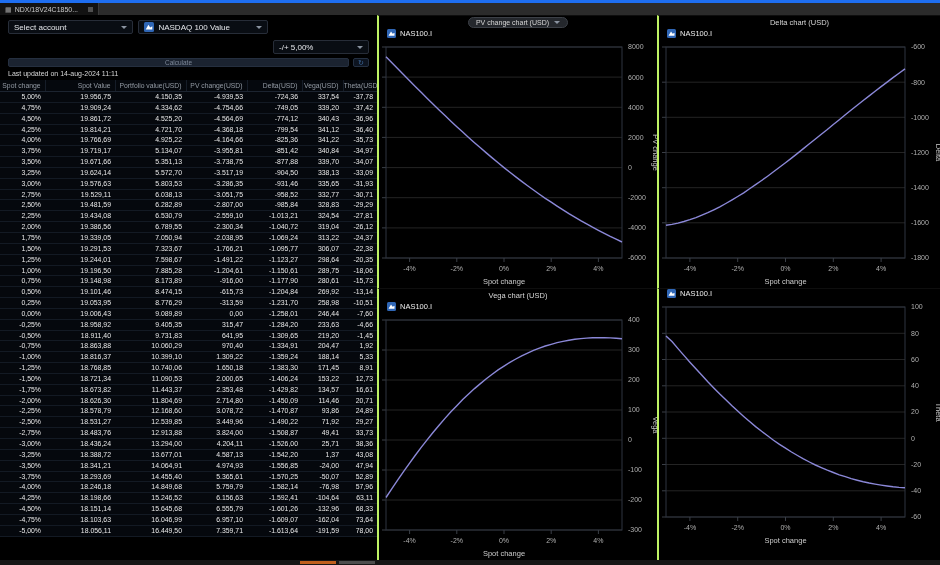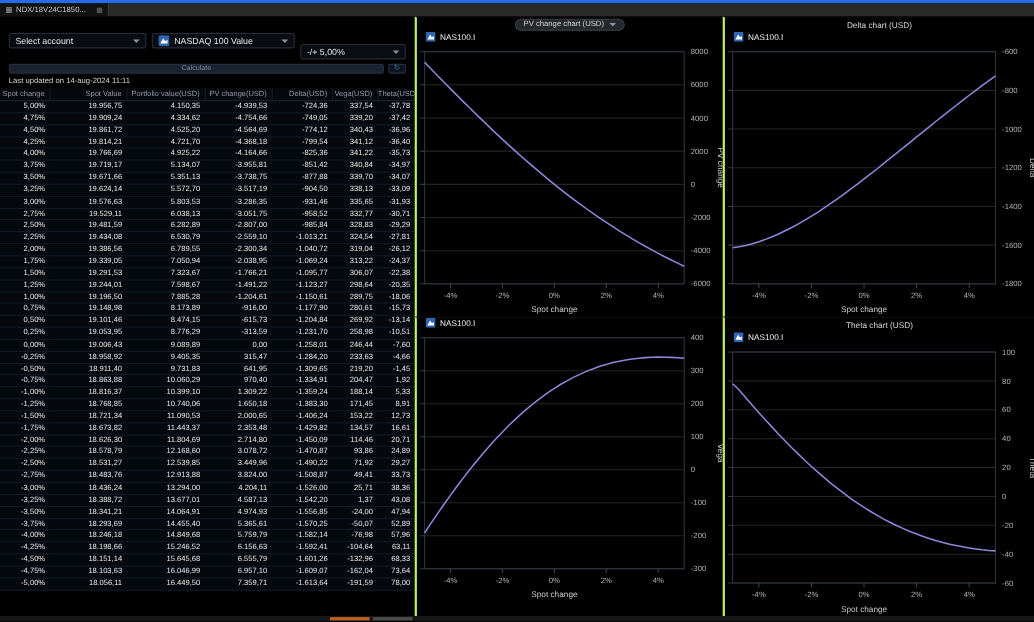--- a/index.html
+++ b/index.html
@@ -13,21 +13,21 @@
   .tab-bar { height:12px; background:#2b2b2b; display:flex; align-items:stretch; flex:none; }
   .tab { display:flex; align-items:center; gap:3px; background:#121212; border-right:1px solid #3a3a3a;
          padding:0 5px; font-size:7px; color:#c9c9c9; }
   .grid-icon { font-size:7px; color:#9a9a9a; line-height:1; }
   .tab-mini-icon { width:5px; height:5px; background:#4f4f4f; margin-left:7px; }
 
   .main { flex:1; display:flex; min-height:0; }
 
   
   .left-panel { width:377px; flex:none; background:#000; }
-  .toolbar { display:flex; gap:5px; padding:5px 8px 2px 8px;align-items:center; }
+  .toolbar { display:flex; gap:5px; padding:5px 8px 2px 8px; }
   .dd { height:14px; background:#090d13; border:1px solid #272d38; border-radius:2px;
         display:flex; align-items:center; font-size:8px; color:#e4e6ea; padding:0 5px; gap:4px; }
   .dd-account { flex:1.35; } .dd-instrument { flex:1.4; } .dd-range { flex:1;margin-top:20px; }
   .caret { width:0; height:0; border-left:3px solid transparent; border-right:3px solid transparent;
            border-top:3px solid #8a93a0; margin-left:auto; flex:none; }
   .inst-icon { flex:none; line-height:0; }
 
   .toolbar-row2 { display:flex; gap:4px; padding:2px 8px 0 8px; align-items:center; }
   .calc-btn { flex:1; height:9px; background:#1b2330; color:#7e8899; border:1px solid #252f3f;
               border-radius:2px; font-size:6.5px; line-height:6px; padding:0;
@@ -601,20 +601,23 @@
             <line x1="174.3" y1="217" x2="174.3" y2="221" stroke="#3a3f47" stroke-width="1"></line>
             <text x="174.3" y="230" text-anchor="middle" class="xlab">2%</text>
             <line x1="222.1" y1="217" x2="222.1" y2="221" stroke="#3a3f47" stroke-width="1"></line>
             <text x="222.1" y="230" text-anchor="middle" class="xlab">4%</text>
             <text x="126.5" y="243" text-anchor="middle" class="axis-title">Spot change</text>
             <text x="277" y="111.5" text-anchor="middle" class="axis-title" transform="rotate(90 277 111.5)">Delta</text>
             <path d="M7.0 184.2 L13.0 183.4 L19.0 182.1 L24.9 180.5 L30.9 178.7 L36.9 176.6 L42.9 174.2 L48.8 171.7 L54.8 168.8 L60.8 165.8 L66.8 162.5 L72.7 159.1 L78.7 155.5 L84.7 151.9 L90.6 147.8 L96.6 143.7 L102.6 139.5 L108.6 135.2 L114.5 130.8 L120.5 126.3 L126.5 121.7 L132.5 117.1 L138.5 112.4 L144.4 107.6 L150.4 102.8 L156.4 98.0 L162.3 93.2 L168.3 88.5 L174.3 83.5 L180.3 78.7 L186.3 73.8 L192.2 69.0 L198.2 64.3 L204.2 59.5 L210.2 54.9 L216.1 50.2 L222.1 45.6 L228.1 41.1 L234.0 36.6 L240.0 32.2 L246.0 27.9 " fill="none" stroke="#8b88d8" stroke-width="1.4"></path>
           </svg>
         </div>
       <div class="chart" id="chart-2">
+          <div class="chart-head">
+            <span class="chart-title">Vega chart (USD)</span>
+          </div>
           <div class="legend-row">
             <svg width="9" height="9">
               <rect width="9" height="9" rx="1.5" fill="#2f66b5"></rect>
               <path d="M1.5 6.8 L4 2.4 L5.7 4.8 L7.5 3.8 L7.5 6.8 Z" fill="#fff"></path>
             </svg>
             <span>NAS100.I</span>
           </div>
           <svg class="plot" width="279" height="246">
             <line x1="7" y1="6.0" x2="243" y2="6.0" stroke="#242424" stroke-width="1"></line>
             <line x1="3" y1="6.0" x2="7" y2="6.0" stroke="#3a3f47" stroke-width="1"></line>
@@ -650,23 +653,20 @@
             <line x1="172.2" y1="216" x2="172.2" y2="220" stroke="#3a3f47" stroke-width="1"></line>
             <text x="172.2" y="229" text-anchor="middle" class="xlab">2%</text>
             <line x1="219.4" y1="216" x2="219.4" y2="220" stroke="#3a3f47" stroke-width="1"></line>
             <text x="219.4" y="229" text-anchor="middle" class="xlab">4%</text>
             <text x="125" y="242" text-anchor="middle" class="axis-title">Spot change</text>
             <text x="274" y="111" text-anchor="middle" class="axis-title" transform="rotate(90 274 111)">Vega</text>
             <path d="M7.0 183.5 L12.9 174.6 L18.8 165.9 L24.7 157.4 L30.6 149.1 L36.5 141.0 L42.4 133.2 L48.3 125.6 L54.2 118.3 L60.1 111.2 L66.0 104.4 L71.9 97.8 L77.8 91.7 L83.7 85.6 L89.6 80.0 L95.5 74.6 L101.4 69.6 L107.3 64.7 L113.2 60.2 L119.1 55.9 L125.0 52.1 L130.9 48.3 L136.8 45.0 L142.7 41.8 L148.6 39.1 L154.5 36.4 L160.4 34.2 L166.3 32.0 L172.2 30.3 L178.1 28.6 L184.0 27.4 L189.9 26.2 L195.8 25.3 L201.7 24.6 L207.6 24.1 L213.5 23.7 L219.4 23.6 L225.3 23.7 L231.2 23.9 L237.1 24.2 L243.0 24.7 " fill="none" stroke="#8b88d8" stroke-width="1.4"></path>
           </svg>
         </div>
       <div class="chart" id="chart-3">
-          <div class="chart-head">
-            <span class="chart-title">Theta chart (USD)</span>
-          </div>
           <div class="legend-row">
             <svg width="9" height="9">
               <rect width="9" height="9" rx="1.5" fill="#2f66b5"></rect>
               <path d="M1.5 6.8 L4 2.4 L5.7 4.8 L7.5 3.8 L7.5 6.8 Z" fill="#fff"></path>
             </svg>
             <span>NAS100.I</span>
           </div>
           <svg class="plot" width="282" height="246">
             <line x1="7" y1="6.0" x2="246" y2="6.0" stroke="#242424" stroke-width="1"></line>
             <line x1="3" y1="6.0" x2="7" y2="6.0" stroke="#3a3f47" stroke-width="1"></line>

